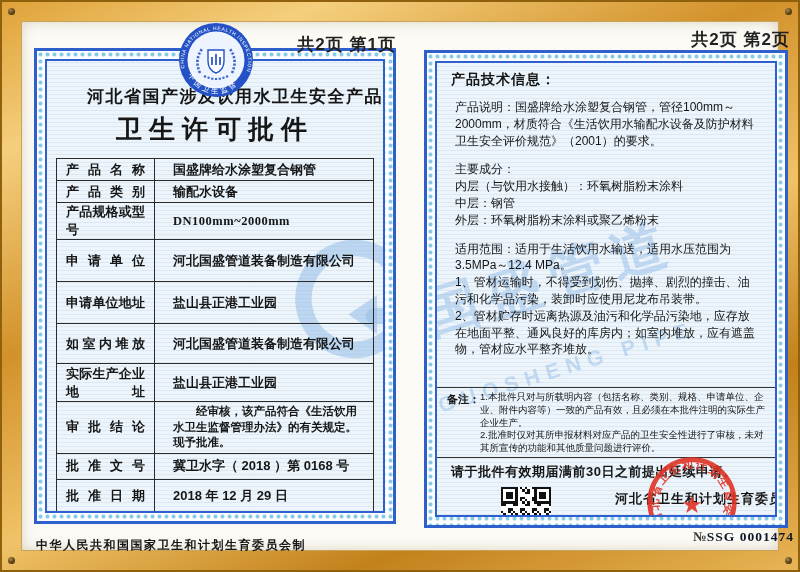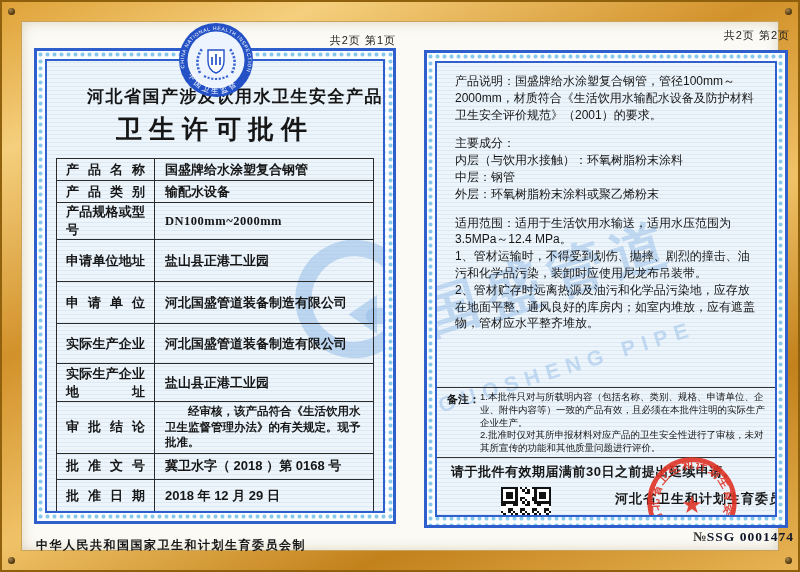--- a/index.html
+++ b/index.html
@@ -20,34 +20,34 @@
   .band { height:100%; padding:8px; background-color:#fdfeff;
     background-image: radial-gradient(circle, #86c9ea 1.5px, rgba(134,201,234,.35) 2.1px, transparent 2.6px);
     background-size: 7px 7px; }
   .core { position:relative; height:100%; border:2px solid #2f5ecd; overflow:hidden;
     background-color:#edf5fb;
     background-image: repeating-linear-gradient(0deg, rgba(110,165,215,.15) 0px, rgba(110,165,215,.15) 1px, transparent 1px, transparent 4px); }
 
   #page1 { left:34px; top:48px; width:362px; height:476px; }
   #page2 { left:424px; top:50px; width:364px; height:478px; }
 
-  .ind { position:absolute; font-size:11px; font-weight:400; color:#222; letter-spacing:1px; z-index:6; }
+  .ind { position:absolute; font-size:17px; font-weight:700; color:#222; letter-spacing:1px; z-index:6; }
   #ind1 { left:288px; top:33px; width:108px; text-align:right; }
   #ind2 { left:680px; top:28px; width:110px; text-align:right; }
 
   
   .emblem { position:absolute; left:176px; top:20px; width:80px; height:80px; z-index:7; }
 
   
   .p1-title1 { margin-top:24px; text-align:right; font-size:17px; font-weight:700; letter-spacing:1.5px; position:relative; z-index:2;padding-left:13px; }
   .p1-title2 { margin-top:4px; text-align:center; font-size:26px; font-weight:700; letter-spacing:7px; position:relative; z-index:2; }
   table.cert { width:calc(100% - 18px); margin:11px auto 0; border-collapse:collapse; position:relative; z-index:2; }
   table.cert td { border:1px solid #2b2b2b; vertical-align:middle; }
   td.lbl { width:98px; padding:0 9px; font-size:13px; font-weight:700; text-align:justify; text-align-last:justify; }
-  td.val { padding:0 6px 0 10px; font-size:13px; font-weight:700; }
+  td.val { padding:0 6px 0 18px; font-size:13px; font-weight:700; }
   tr.h22 td{height:22px} tr.h42 td{height:42px} tr.h40 td{height:40px} tr.h38 td{height:38px}
   tr.h34 td{height:34px} tr.h26 td{height:26px} tr.h25 td{height:33px}
   tr.num td.val { font-family:"Liberation Serif", serif; font-size:12.5px; letter-spacing:.5px; }
   tr.small td.val { font-size:11.5px; line-height:1.35; text-indent:2em; padding-top:2px; padding-bottom:2px; }
   .footer-left { position:absolute; left:36px; top:537px; font-size:12px; font-weight:700; letter-spacing:1.5px; z-index:6; }
   .serial { position:absolute; left:664px; top:529px; width:130px; font-size:13.5px; font-weight:700; text-align:right; z-index:8; font-family:"Liberation Serif", serif; }
   .serial .no { color:#3a3a3a; } .serial .red { color:#0f172a; letter-spacing:1px; }
 
   
   .wm { position:absolute; pointer-events:none; z-index:1; color:rgba(150,188,232,.5); }
@@ -127,31 +127,31 @@
               <td class="lbl">产品类别</td>
               <td class="val">输配水设备</td>
             </tr>
 
             <tr class="h22 num">
               <td class="lbl">产品规格或型号</td>
               <td class="val">DN100mm~2000mm</td>
             </tr>
 
             <tr class="h42">
+              <td class="lbl">申请单位</td>
+              <td class="val">河北国盛管道装备制造有限公司</td>
+            </tr>
+
+            <tr class="h42">
               <td class="lbl">申请单位地址</td>
               <td class="val">盐山县正港工业园</td>
             </tr>
 
-            <tr class="h42">
-              <td class="lbl">申请单位</td>
-              <td class="val">河北国盛管道装备制造有限公司</td>
-            </tr>
-
             <tr class="h40">
-              <td class="lbl">实际生产企业</td>
+              <td class="lbl">如室内堆放</td>
               <td class="val">河北国盛管道装备制造有限公司</td>
             </tr>
 
             <tr class="h38">
               <td class="lbl">实际生产企业地址</td>
               <td class="val">盐山县正港工业园</td>
             </tr>
 
             <tr class="h34 small">
               <td class="lbl">审批结论</td>
@@ -177,20 +177,21 @@
     </div>
   </div>
 </div>
 
 <div class="pg" id="page2">
   <div class="band">
     <div class="core">
       <div class="wm wm-cn">国盛管道</div>
       <div class="wm wm-en">GUOSHENG PIPE</div>
 
+      <div class="p2-head">产品技术信息：</div>
       <div class="p2-text mt10">产品说明：国盛牌给水涂塑复合钢管，管径100mm～2000mm，材质符合《生活饮用水输配水设备及防护材料卫生安全评价规范》（2001）的要求。</div>
       <div class="p2-text mt12">主要成分：</div>
       <div class="p2-text">
 
       <div>内层（与饮用水接触）：环氧树脂粉末涂料</div>
           <div>中层：钢管</div>
           <div>外层：环氧树脂粉末涂料或聚乙烯粉末</div>
         </div>
       <div class="p2-text mt12">适用范围：适用于生活饮用水输送，适用水压范围为3.5MPa～12.4 MPa。</div>
       <div class="p2-text">

